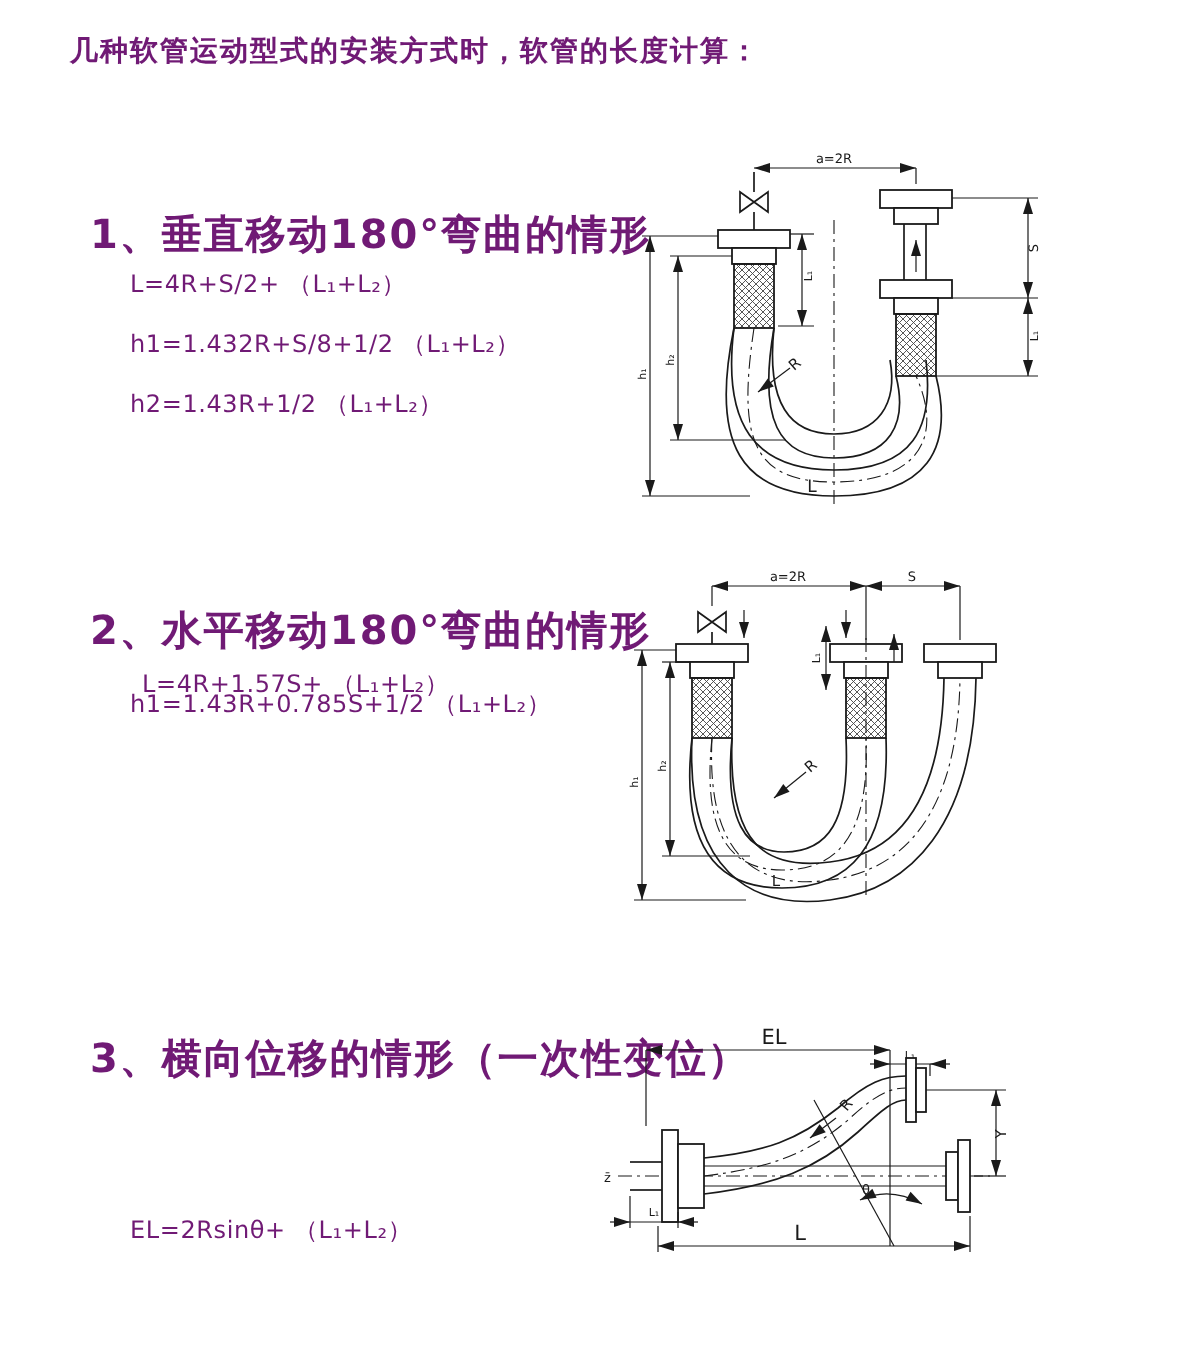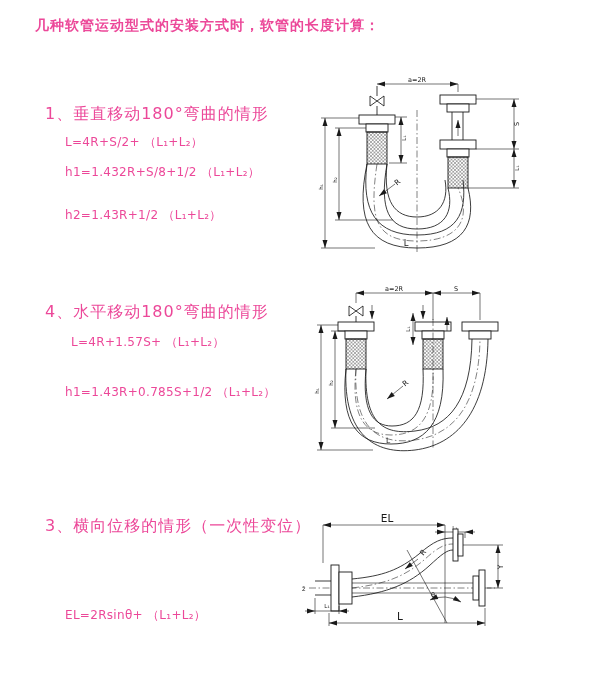--- a/index.html
+++ b/index.html
@@ -1,19 +1,19 @@
 <!DOCTYPE html>
 <html><head>
 <meta charset="utf-8">
 <style>
   html,body{margin:0;padding:0;background:#fff}
   .page{position:relative;width:600px;height:675px;background:#ffffff;overflow:hidden;
-        font-family:"DejaVu Sans","Liberation Sans",sans-serif;color:#ec4899}
+        font-family:"DejaVu Sans","Liberation Sans",sans-serif;color:#701a75}
   .title{position:absolute;left:35px;top:17px;font-size:14px;font-weight:700;letter-spacing:1px;white-space:nowrap}
-  .heading{position:absolute;font-size:16px;font-weight:400;letter-spacing:1px;white-space:nowrap}
+  .heading{position:absolute;font-size:20px;font-weight:700;letter-spacing:1px;white-space:nowrap}
   .formula{position:absolute;font-size:12px;font-weight:400;letter-spacing:.3px;white-space:nowrap}
   svg.diagram{position:absolute}
   svg .ln{stroke:#1a1a1a;stroke-width:.85;fill:none}
   svg .thin{stroke:#1a1a1a;stroke-width:.6;fill:none}
   svg .dim{stroke:#1a1a1a;stroke-width:.6;fill:none}
   svg .cl{stroke:#1a1a1a;stroke-width:.55;fill:none;stroke-dasharray:7 2.5 1.5 2.5}
   svg .part{stroke:#1a1a1a;stroke-width:.9;fill:#ffffff}
   svg .braidrect{stroke:#1a1a1a;stroke-width:.9;fill:url(#braid)}
   svg text{fill:#1a1a1a;font-family:"DejaVu Sans","Liberation Sans",sans-serif}
   .t5{font-size:5.5px}.t6{font-size:6.5px}.t7{font-size:7.5px}.t8{font-size:8.5px}.t10{font-size:10.5px}
@@ -21,21 +21,21 @@
 </head>
 <body>
 
 <div class="page">
 
   <div class="title">几种软管运动型式的安装方式时，软管的长度计算：</div>
 
   <div class="heading" style="left:45px;top:104px">1、垂直移动180°弯曲的情形</div>
   <div class="formula" style="left:65px;top:134px">L=4R+S/2+ （L₁+L₂）</div>
   <div class="formula" style="left:65px;top:164px">h1=1.432R+S/8+1/2 （L₁+L₂）</div>
-  <div class="formula" style="left:65px;top:207px">h2=1.43R+1/2 （L₁+L₂）</div>
+  <div class="formula" style="left:65px;top:194px">h2=1.43R+1/2 （L₁+L₂）</div>
 
   <svg class="diagram" style="left:315px;top:72px" width="230" height="185" viewBox="0 0 230 185">
     <defs>
       <marker id="arrE" markerUnits="userSpaceOnUse" markerWidth="9" markerHeight="6" refX="8.5" refY="3" orient="auto">
         <path d="M0.5,0.5 L8.5,3 L0.5,5.5 Z" fill="#1a1a1a"></path>
       </marker>
       <marker id="arrS" markerUnits="userSpaceOnUse" markerWidth="9" markerHeight="6" refX="0.5" refY="3" orient="auto">
         <path d="M8.5,0.5 L0.5,3 L8.5,5.5 Z" fill="#1a1a1a"></path>
       </marker>
       <pattern id="braid" patternUnits="userSpaceOnUse" width="3.5" height="3.5">
@@ -115,23 +115,23 @@
       <line class="dim" x1="161" y1="27" x2="204" y2="27"></line>
       <line class="dim" x1="161" y1="77" x2="204" y2="77"></line>
       <line class="dim" x1="153" y1="116" x2="204" y2="116"></line>
       <line class="dim" x1="199" y1="27" x2="199" y2="77" marker-start="url(#arrS)" marker-end="url(#arrE)"></line>
       <text class="t6" transform="translate(204,52) rotate(-90)" text-anchor="middle">S</text>
       <line class="dim" x1="199" y1="77" x2="199" y2="116" marker-start="url(#arrS)" marker-end="url(#arrE)"></line>
       <text class="t5" transform="translate(204,96) rotate(-90)" text-anchor="middle">L₁</text>
     </g>
   </svg>
 
-  <div class="heading" style="left:45px;top:302px">4、水平移动180°弯曲的情形</div>
+  <div class="heading" style="left:45px;top:302px">2、水平移动180°弯曲的情形</div>
   <div class="formula" style="left:71px;top:334px">L=4R+1.57S+ （L₁+L₂）</div>
-  <div class="formula" style="left:65px;top:384px">h1=1.43R+0.785S+1/2 （L₁+L₂）</div>
+  <div class="formula" style="left:65px;top:344px">h1=1.43R+0.785S+1/2 （L₁+L₂）</div>
 
   <svg class="diagram" style="left:313px;top:283px" width="235" height="170" viewBox="0 0 235 170">
 
     <g>
       <line class="dim" x1="43" y1="10" x2="120" y2="10" marker-start="url(#arrS)" marker-end="url(#arrE)"></line>
       <line class="dim" x1="120" y1="10" x2="167" y2="10" marker-start="url(#arrS)" marker-end="url(#arrE)"></line>
       <line class="dim" x1="43" y1="10" x2="43" y2="20"></line>
       <line class="dim" x1="120" y1="10" x2="120" y2="37"></line>
       <line class="dim" x1="167" y1="10" x2="167" y2="37"></line>
       <text class="t6" x="81" y="7.5" text-anchor="middle">a=2R</text>

